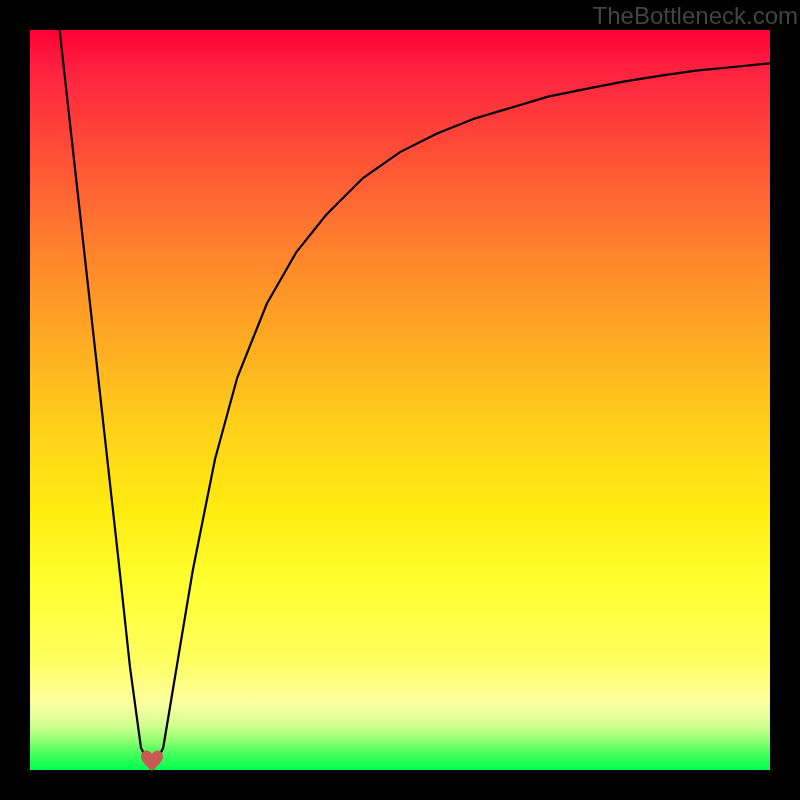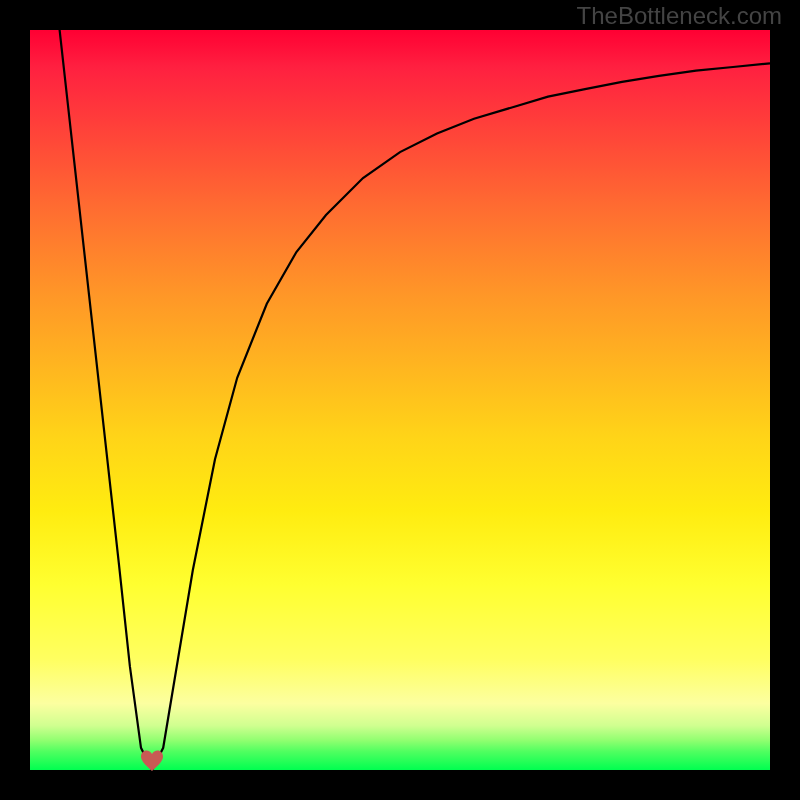--- a/index.html
+++ b/index.html
@@ -12,21 +12,21 @@
     }
     .container {
       position: relative;
       width: 800px;
       height: 800px;
       background: #000;
     }
     .watermark {
       position: absolute;
       top: 2px;
-      right: 18px;
+      right: 2px;
       color: #444;
       font-size: 24px;
       font-family: Arial, sans-serif;
       z-index: 10;
     }
     .plot-area {
       position: absolute;
       left: 30px;
       top: 30px;
       width: 740px;

